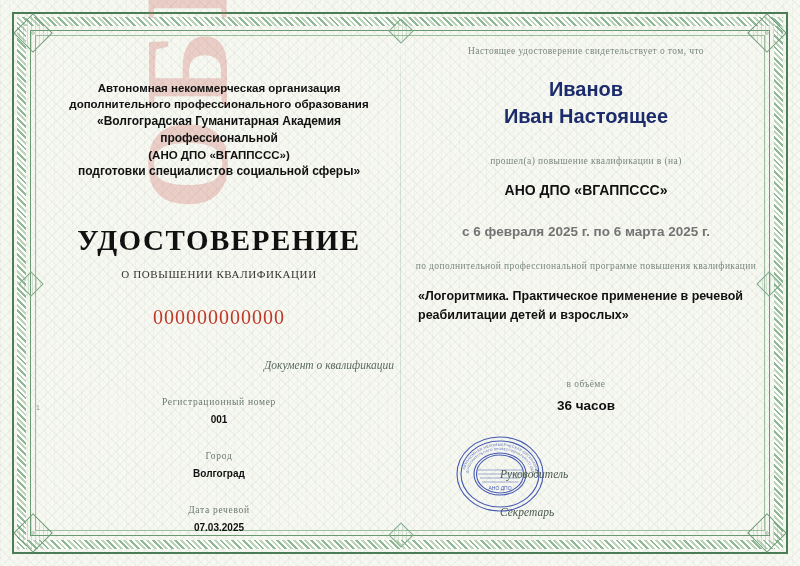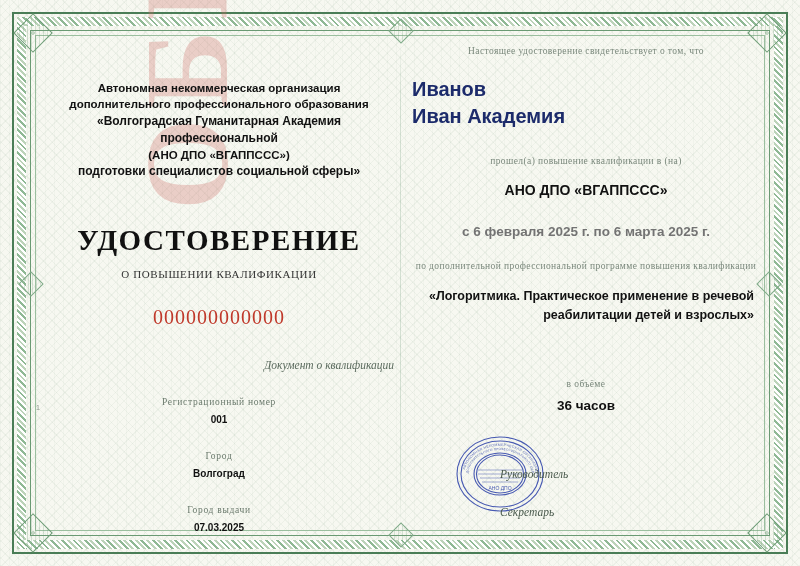--- a/index.html
+++ b/index.html
@@ -206,21 +206,21 @@
   .r-caption {
     text-align: center;
     font-family: "Liberation Serif", serif;
     font-size: 9.5px;
     color: #7a887c;
     letter-spacing: 0.4px;
     margin-top: 4px;
   }
   .r-name {
     margin-top: 20px;
-    text-align: left;
+    text-align: center;
     font-size: 20px;
     font-weight: bold;
     color: #1c2b6b;
     line-height: 1.35;
   }
   .r-name .surname { display: block; }
   .r-name .given { display: block; }
 
   .r-caption-2 { margin-top: 26px; }
   .r-org {
@@ -233,21 +233,21 @@
   .r-period {
     margin-top: 26px;
     text-align: center;
     font-size: 13.5px;
     font-weight: bold;
     color: #737373;
   }
   .r-caption-3 { margin-top: 22px; }
   .r-program {
     margin-top: 16px;
-    text-align: right;
+    text-align: left;
     font-size: 12.5px;
     font-weight: bold;
     color: #111;
     line-height: 1.5;
     padding: 0 6px;
   }
   .r-caption-4 { margin-top: 54px; }
   .r-hours {
     margin-top: 9px;
     text-align: center;
@@ -336,33 +336,33 @@
       <div class="field-label">Регистрационный номер</div>
       <div class="field-value">001</div>
     </div>
 
     <div class="field-group">
       <div class="field-label">Город</div>
       <div class="field-value">Волгоград</div>
     </div>
 
     <div class="field-group">
-      <div class="field-label">Город выдачи</div>
+      <div class="field-label">Дата речевой</div>
       <div class="field-value">07.03.2025</div>
     </div>
 
   </div>
 
   <div class="col col-right">
 
     <div class="r-caption">Настоящее удостоверение свидетельствует о том, что</div>
 
     <div class="r-name">
       <span class="surname">Иванов</span>
-      <span class="given">Иван Академия</span>
+      <span class="given">Иван Настоящее</span>
     </div>
 
     <div class="r-caption r-caption-2">прошел(а) повышение квалификации в (на)</div>
     <div class="r-org">АНО ДПО «ВГАППССС»</div>
 
     <div class="r-period">с 6 февраля 2025 г. по 6 марта 2025 г.</div>
 
     <div class="r-caption r-caption-3">по дополнительной профессиональной программе повышения квалификации</div>
     <div class="r-program">«Логоритмика. Практическое применение в речевой реабилитации детей и взрослых»</div>
 

